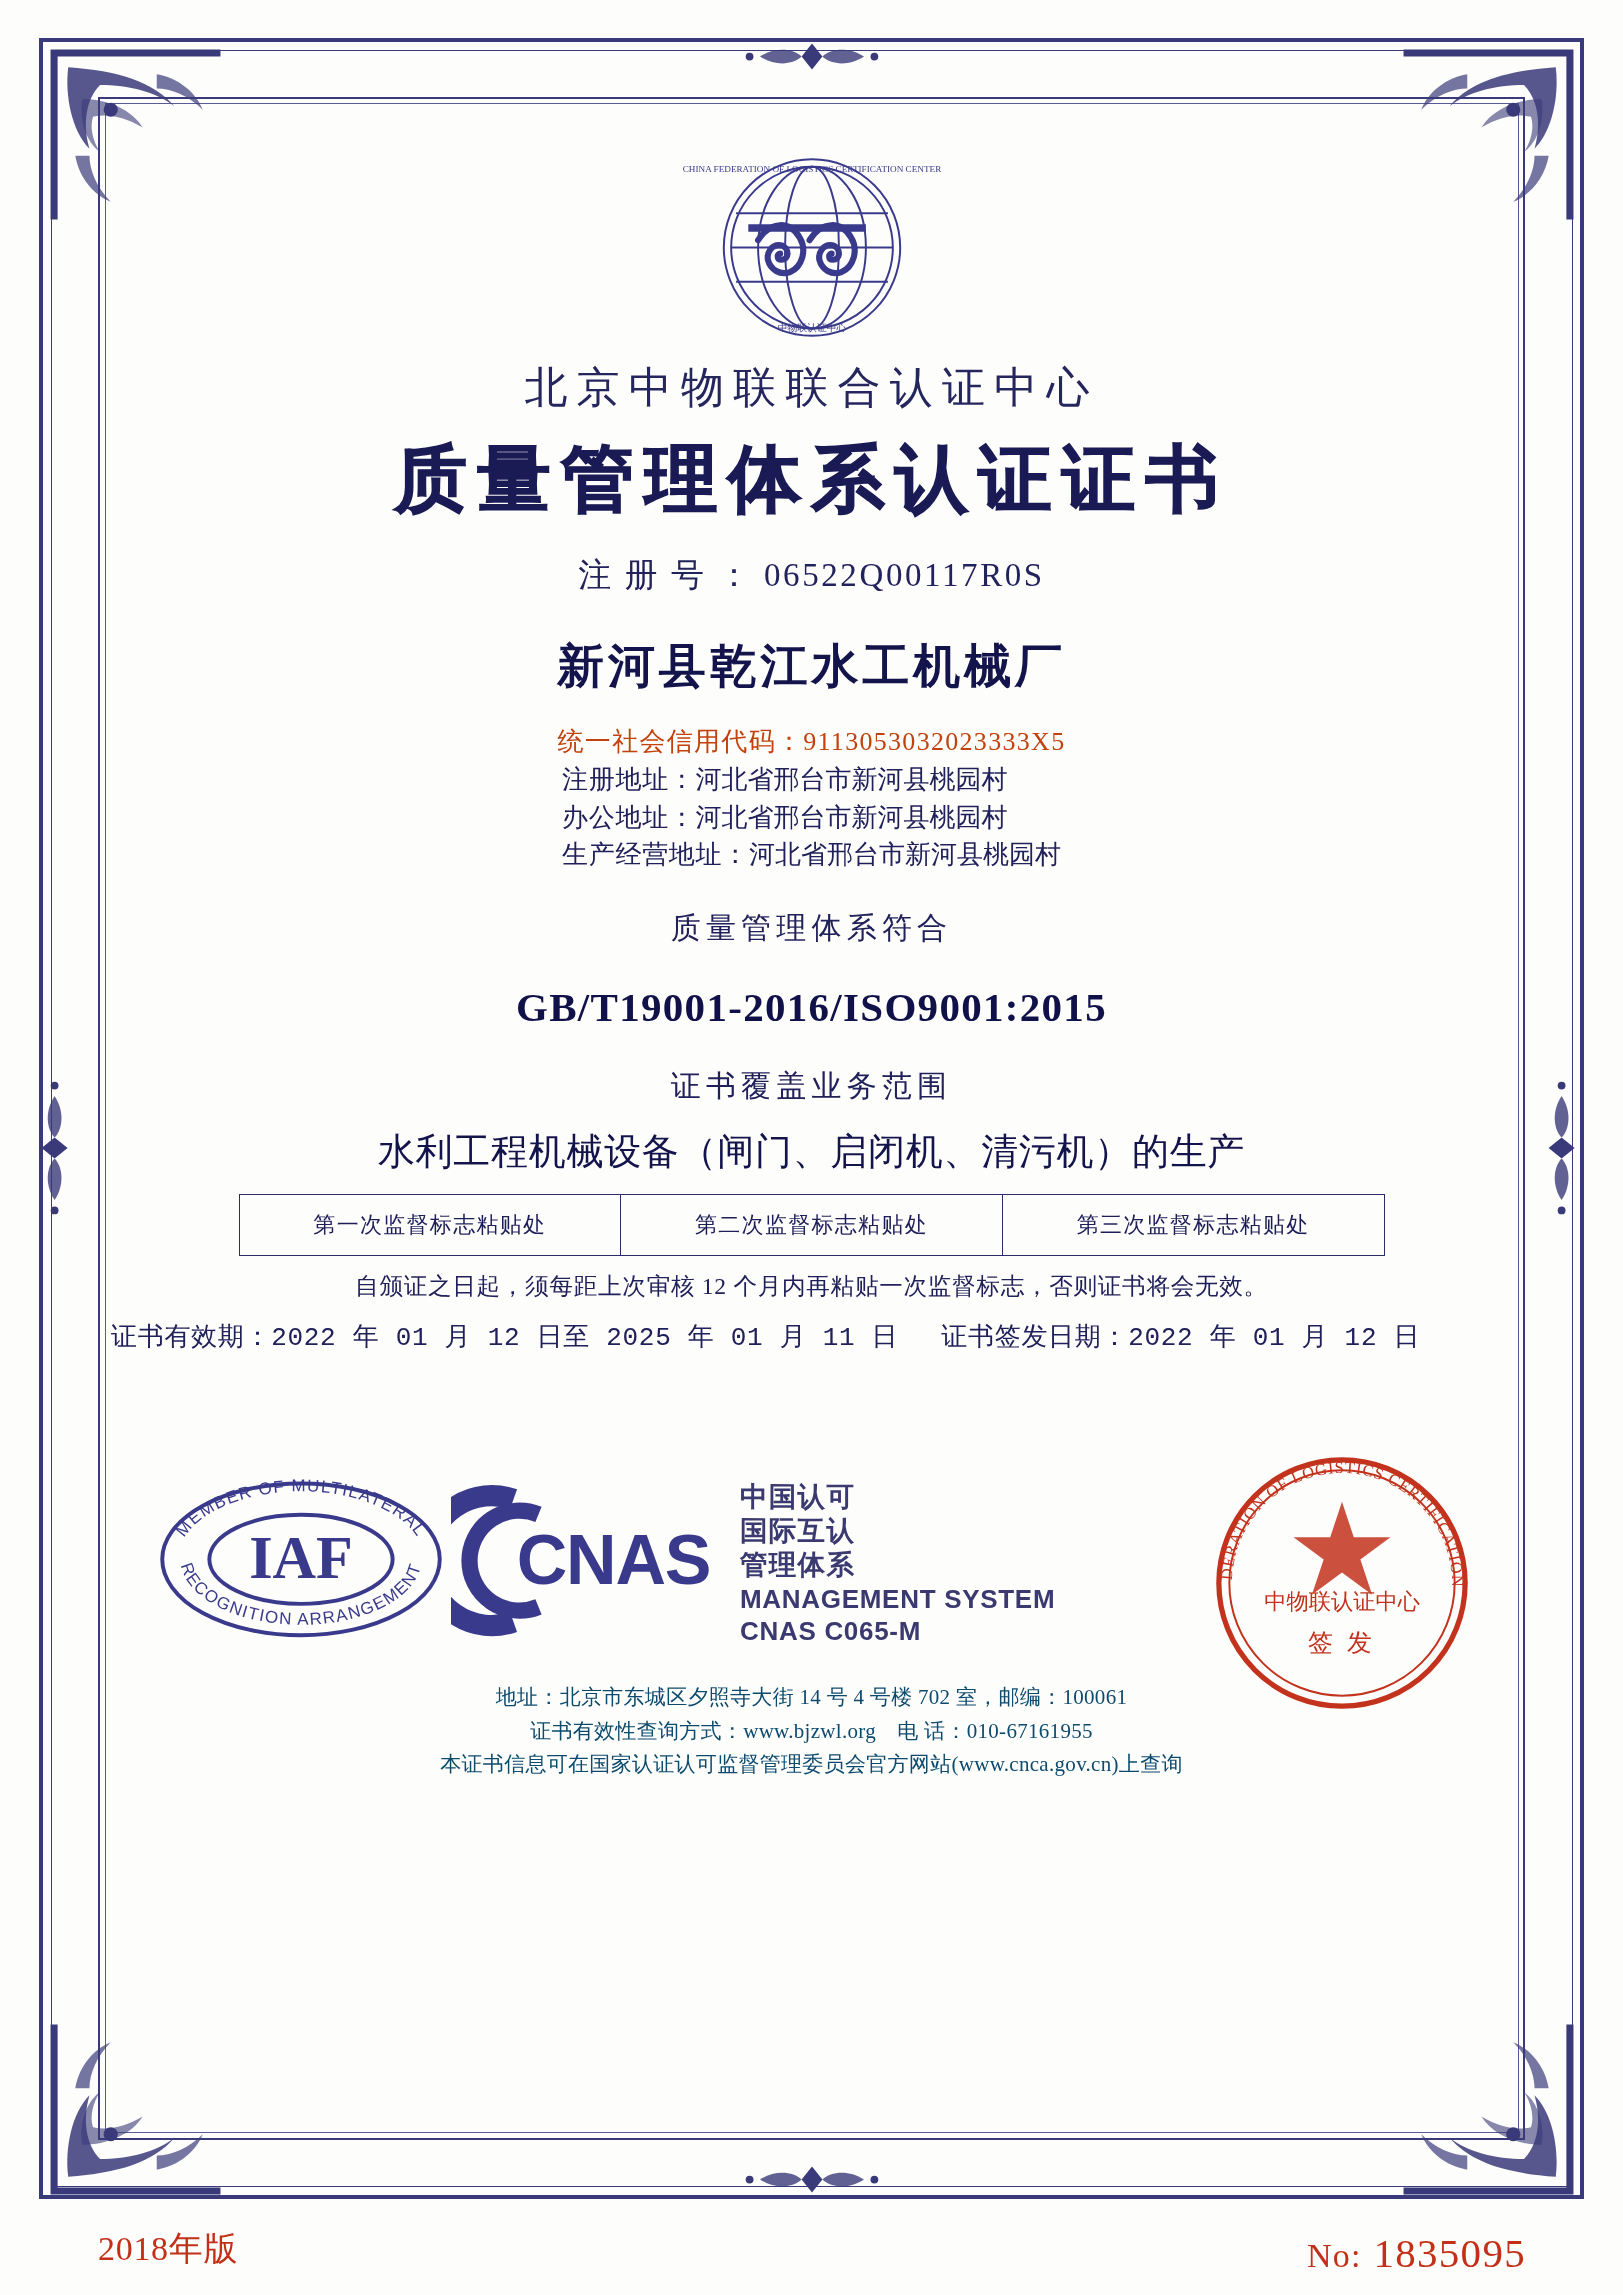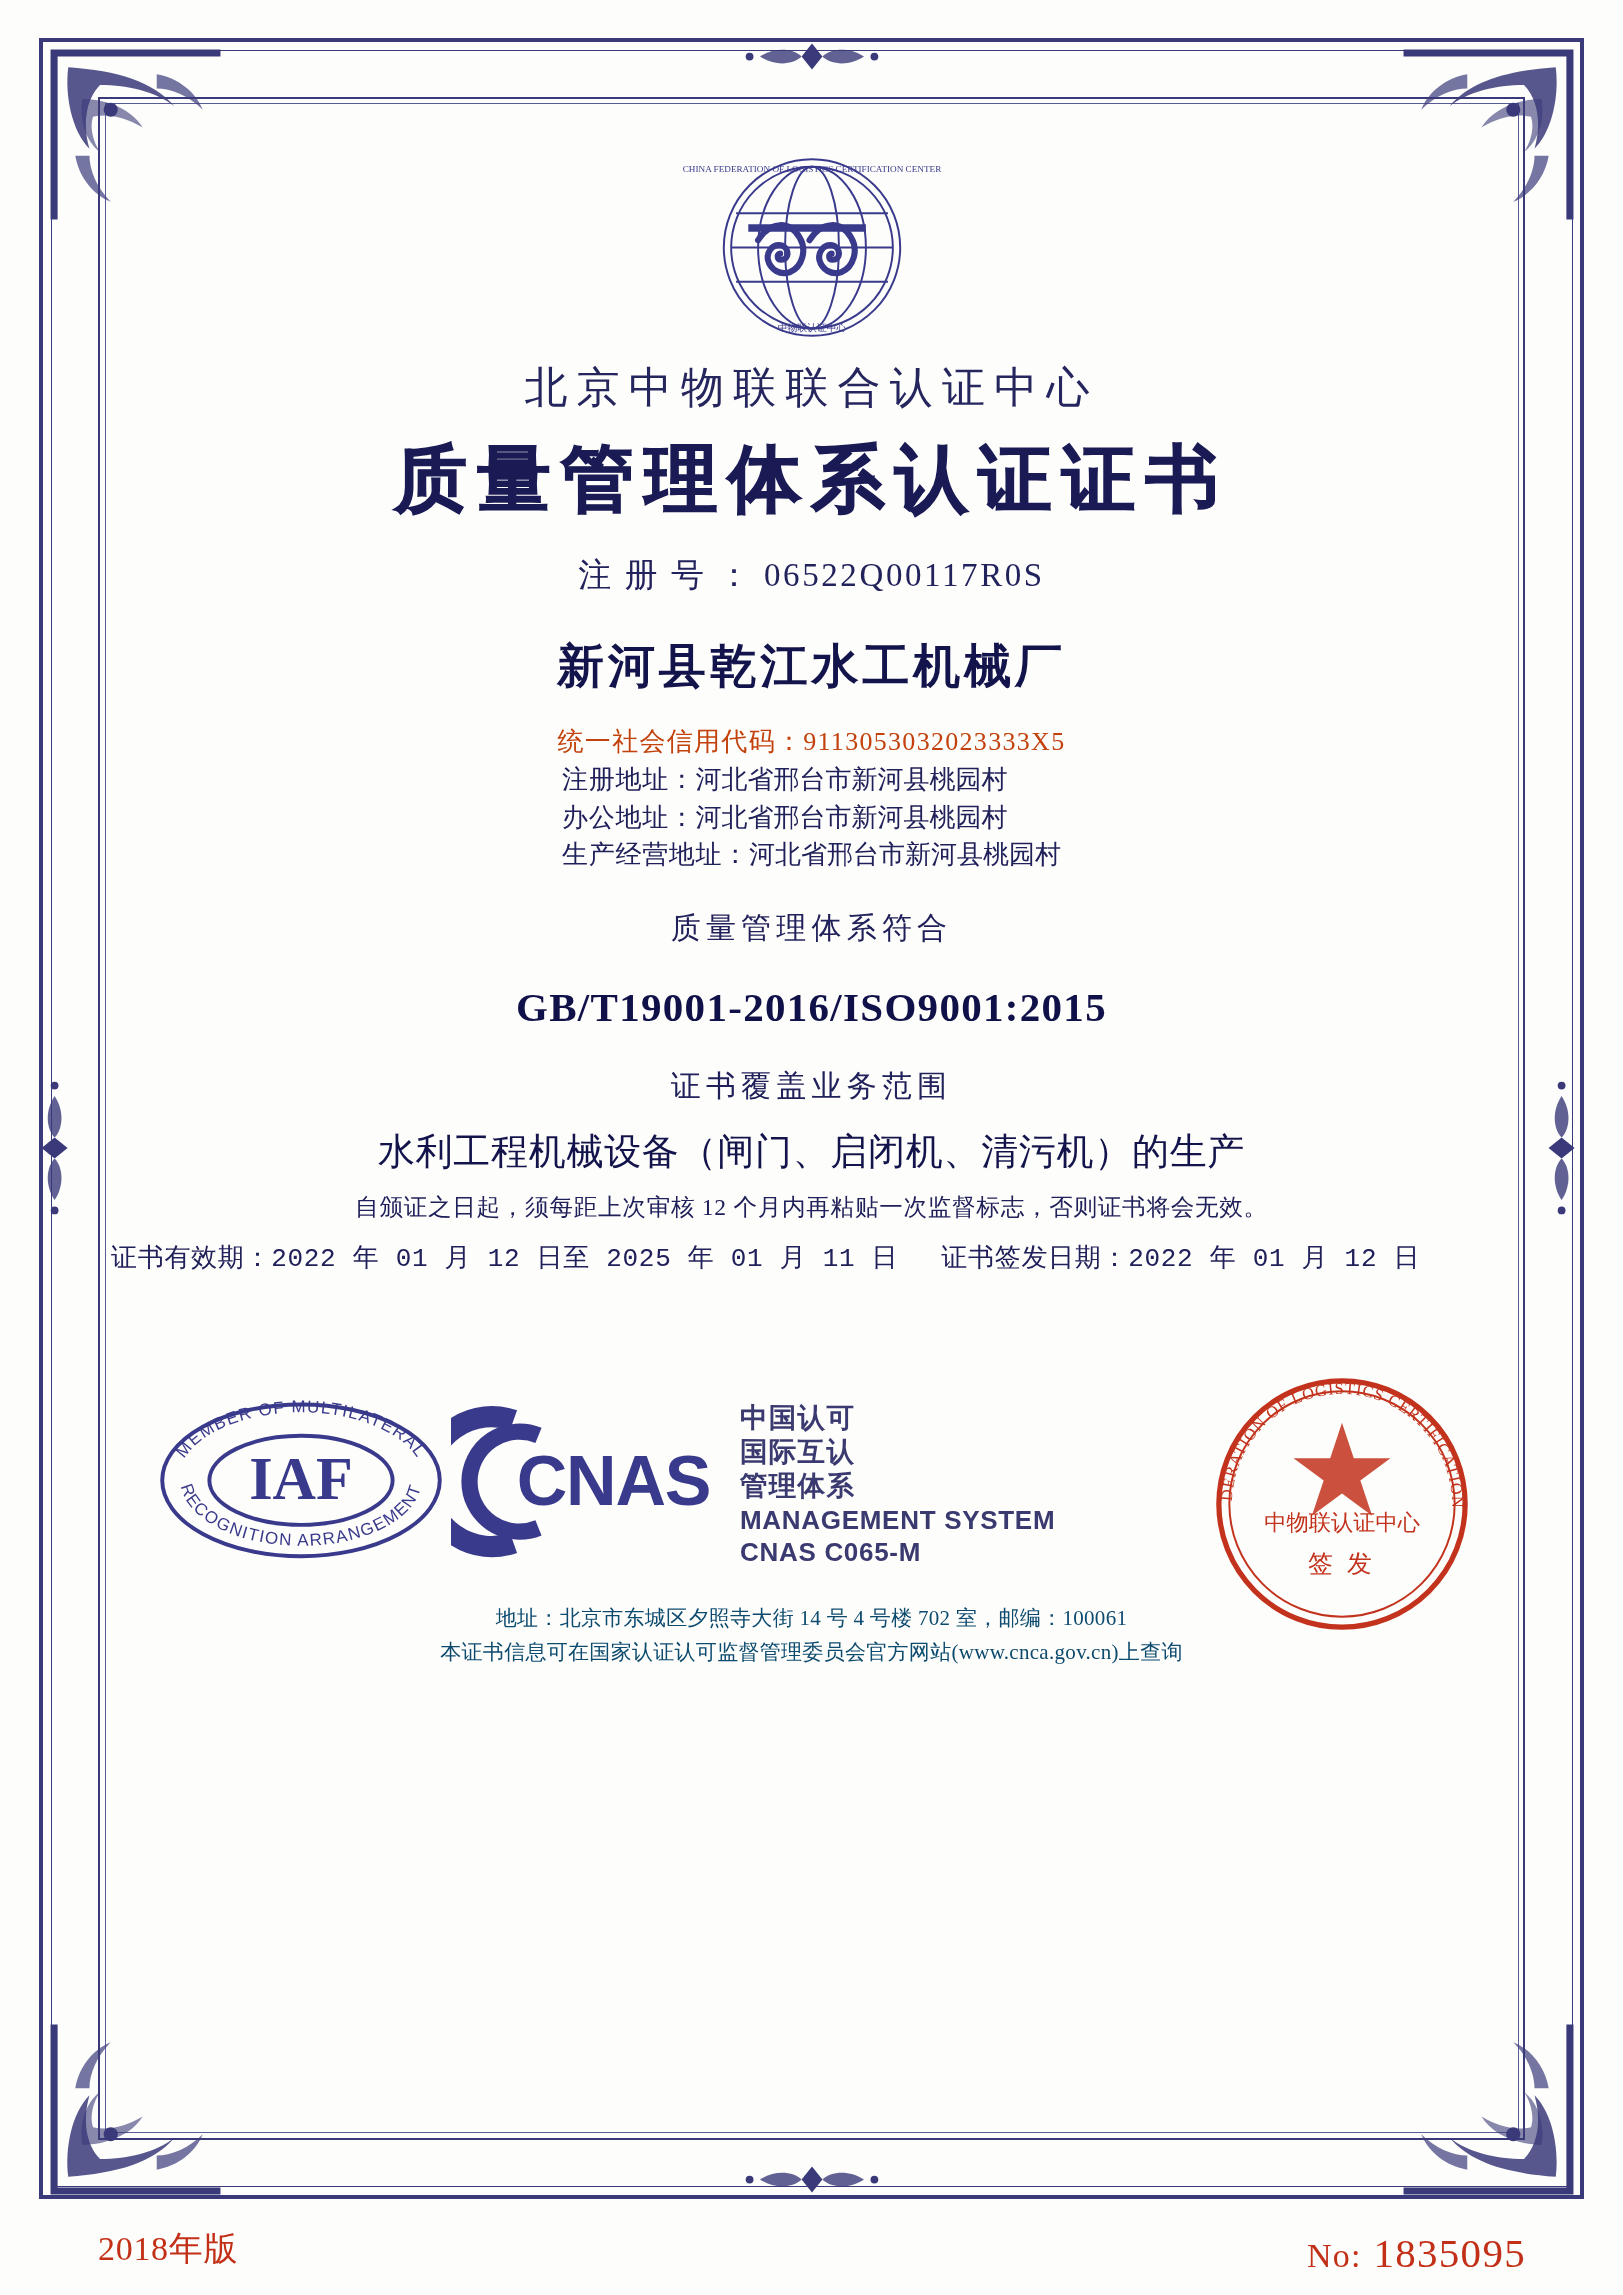--- a/index.html
+++ b/index.html
@@ -449,20 +449,25 @@
     </div>
 
     <div class="conform">质量管理体系符合</div>
 
     <div class="standard">GB/T19001-2016/ISO9001:2015</div>
 
     <div class="scope-label">证书覆盖业务范围</div>
 
     <div class="scope-text">水利工程机械设备（闸门、启闭机、清污机）的生产</div>
 
+    <div class="stamp-row">
+      <div class="stamp-cell">第一次监督标志粘贴处</div>
+      <div class="stamp-cell">第二次监督标志粘贴处</div>
+      <div class="stamp-cell">第三次监督标志粘贴处</div>
+    </div>
 
     <div class="note">自颁证之日起，须每距上次审核 12 个月内再粘贴一次监督标志，否则证书将会无效。</div>
 
     <div class="dates-row">
       <div>证书有效期：2022 年 01 月 12 日至 2025 年 01 月 11 日</div>
       <div>证书签发日期：2022 年 01 月 12 日</div>
     </div>
 
     <div class="logos">
 
@@ -508,20 +513,21 @@
           </text>
           <path d="M100 38 l9 27 h28 l-23 17 9 27 -23-17 -23 17 9-27 -23-17 h28 z" fill="#c2321c" opacity="0.85"></path>
           <text x="100" y="120" text-anchor="middle" font-family="'Liberation Serif', serif" font-size="17" fill="#c2321c">中物联认证中心</text>
           <text x="100" y="152" text-anchor="middle" font-family="'Liberation Serif', serif" font-size="19" fill="#c2321c" letter-spacing="3">签 发</text>
         </svg>
       </div>
     </div>
 
     <div class="footer-info">
       <div>地址：北京市东城区夕照寺大街 14 号 4 号楼 702 室，邮编：100061</div>
+      <div>证书有效性查询方式：www.bjzwl.org　电 话：010-67161955</div>
       <div>本证书信息可在国家认证认可监督管理委员会官方网站(www.cnca.gov.cn)上查询</div>
     </div>
 
   </div>
 
   <div class="year-ver">2018年版</div>
 
   <div class="cert-no">
     <span class="no-label">No:</span>
     <span>1835095</span>

